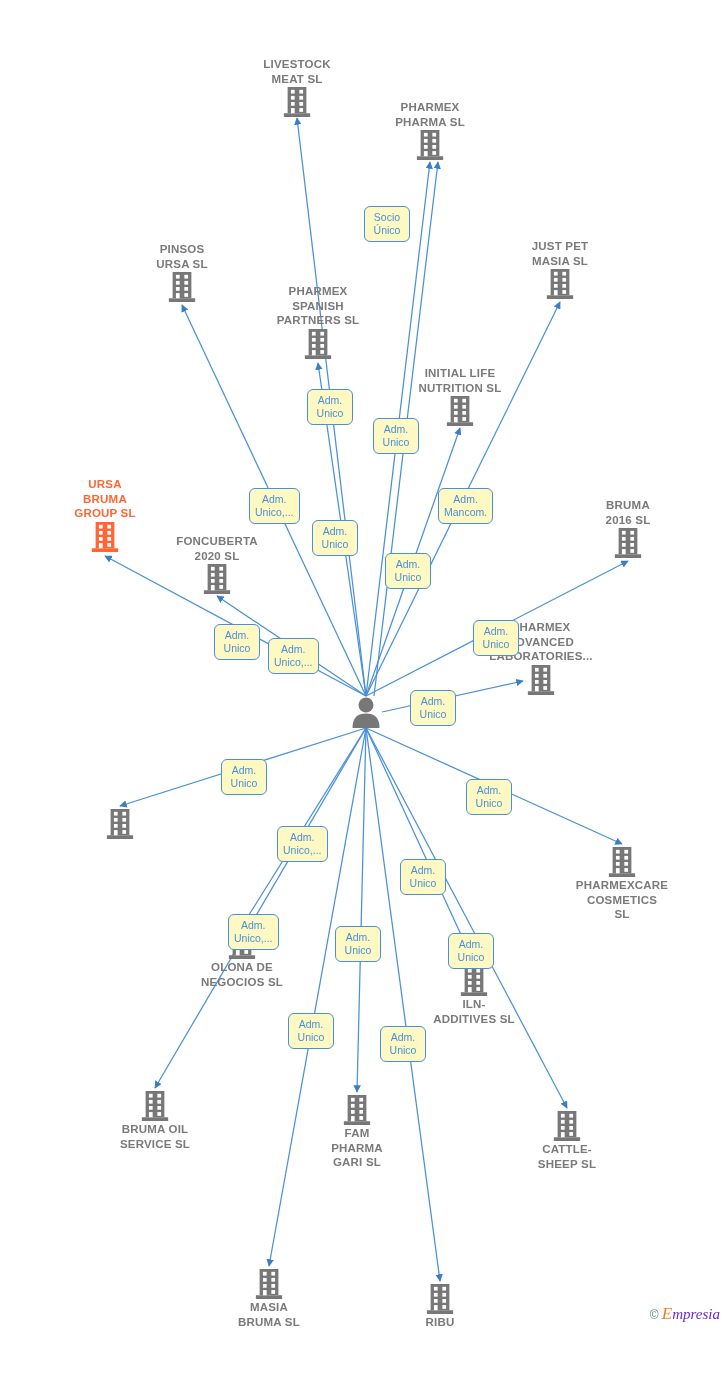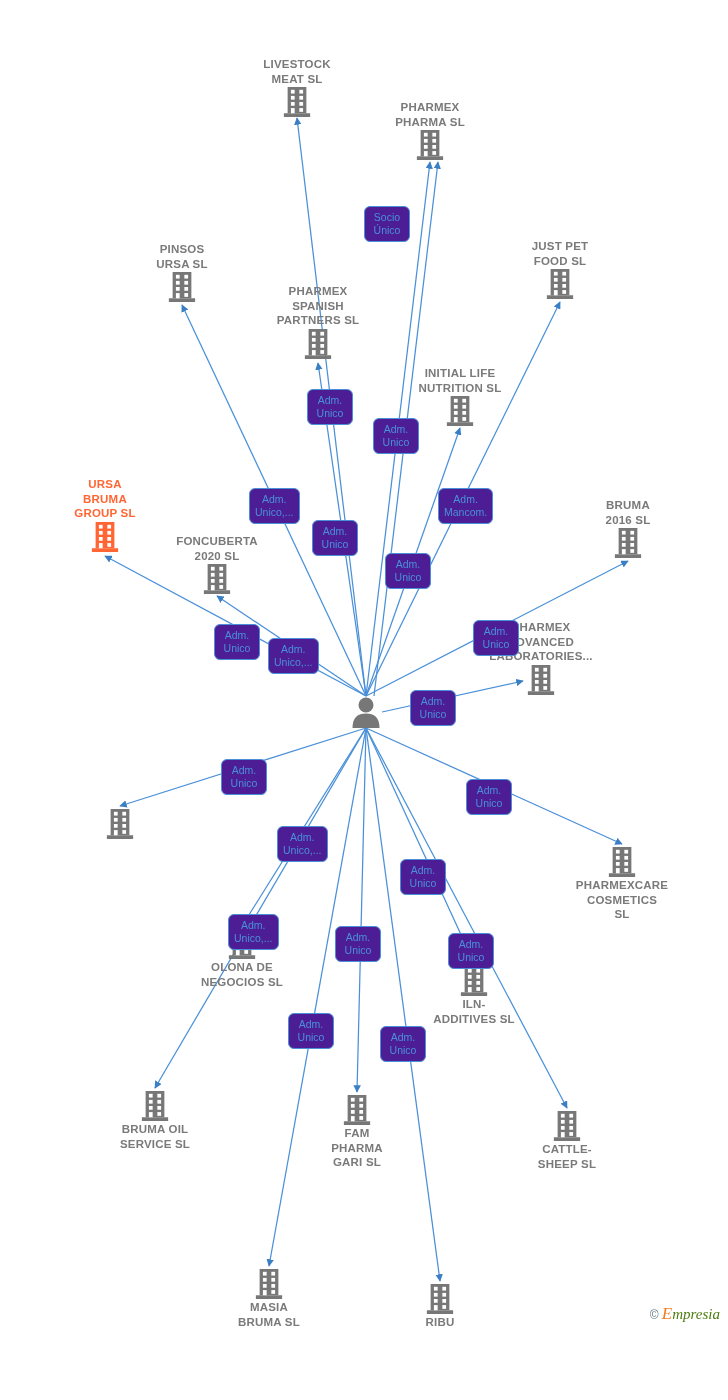--- a/index.html
+++ b/index.html
@@ -47,21 +47,21 @@
   .node-icon {
     display: block;
     margin: 0 auto;
   }
   .node.highlight .node-label {
     color: #ff6633;
   }
   .edge-label {
     position: absolute;
     box-sizing: border-box;
-    background: #4c1d95;
+    background: #fef9c3;
     border: 1.3px solid #4a90d9;
     border-radius: 6px;
     color: #4a90d9;
     font-size: 10.5px;
     line-height: 13px;
     padding: 4px 5px 4px 5px;
     text-align: center;
     white-space: pre-line;
     z-index: 8;
     min-width: 46px;
@@ -72,21 +72,21 @@
     right: 8px;
     bottom: 6px;
     font-size: 13px;
     color: #5f7d84;
     font-family: "Liberation Serif", serif;
     z-index: 20;
     white-space: nowrap;
   }
   #watermark .mark-c { font-family: "Liberation Sans", sans-serif; font-size: 12px; }
   #watermark .mark-e { color: #f47b20; font-style: italic; font-size: 17px; }
-  #watermark .mark-name { color: #4d7c0f; font-style: italic; font-size: 15px; }
+  #watermark .mark-name { color: #6d28d9; font-style: italic; font-size: 15px; }
 </style>
 </head>
 <body>
 
 <div id="canvas">
 
   <svg id="edge-layer" viewBox="0 0 728 1400" width="728" height="1400" xmlns="http://www.w3.org/2000/svg">
     <defs>
       <marker id="arrow" viewBox="0 0 10 10" refX="9" refY="5" markerWidth="6" markerHeight="6" orient="auto-start-reverse">
         <path d="M 0 0 L 10 5 L 0 10 z" fill="#3a7fc4"></path>
@@ -160,21 +160,21 @@
           <rect x="9.5" y="10.5" width="4" height="4" fill="#ffffff"></rect>
           <rect x="18.5" y="10.5" width="4" height="4" fill="#ffffff"></rect>
           <rect x="9.5" y="17" width="4" height="4" fill="#ffffff"></rect>
           <rect x="18.5" y="17" width="4" height="4" fill="#ffffff"></rect>
           <rect x="9.5" y="23.5" width="4" height="5.5" fill="#ffffff"></rect>
           <rect x="18.5" y="23.5" width="4" height="4" fill="#ffffff"></rect>
         </svg>
       </div>
       <div class="node" style="left: 560px; top: 239px;">
         <div class="node-label">JUST PET
-FOOD  SL</div>
+MASIA  SL</div>
         <svg class="node-icon" width="30" height="32" viewBox="0 0 32 34" xmlns="http://www.w3.org/2000/svg">
           <rect x="6" y="1" width="20" height="28" fill="#777777"></rect>
           <rect x="2" y="29" width="28" height="4" fill="#777777"></rect>
           <rect x="9.5" y="4" width="4" height="4" fill="#ffffff"></rect>
           <rect x="18.5" y="4" width="4" height="4" fill="#ffffff"></rect>
           <rect x="9.5" y="10.5" width="4" height="4" fill="#ffffff"></rect>
           <rect x="18.5" y="10.5" width="4" height="4" fill="#ffffff"></rect>
           <rect x="9.5" y="17" width="4" height="4" fill="#ffffff"></rect>
           <rect x="18.5" y="17" width="4" height="4" fill="#ffffff"></rect>
           <rect x="9.5" y="23.5" width="4" height="5.5" fill="#ffffff"></rect>

